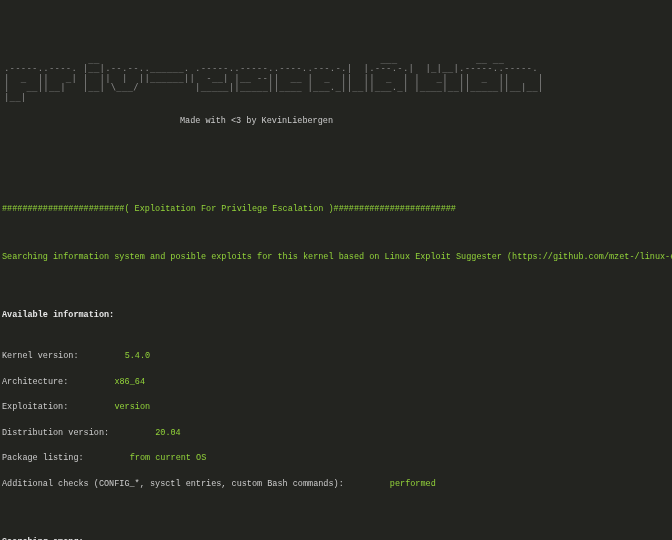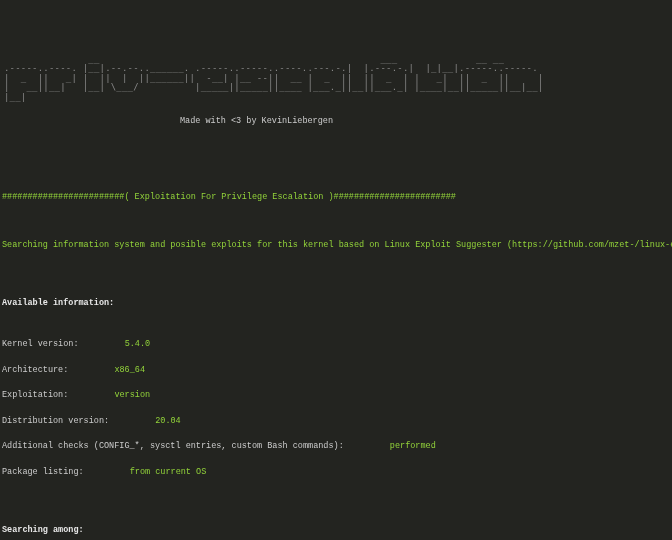--- a/index.html
+++ b/index.html
@@ -18,21 +18,21 @@
   .ascii-art {
     color: #888;
     font-size: 9px;
     line-height: 1.05;
     margin: 4px 12px 0 4px;
     letter-spacing: 0.2px;
   }
   .madewith {
     color: #ccc;
     margin-left: 180px;
-    margin-bottom: 12px;
+    margin-bottom: 24px;
   }
   .content { padding: 0 2px; }
   .section-hdr { color: #93d43a; }
   .green-line { color: #93d43a; margin-top: 10px; }
   .white-hdr { color: #e8e8e8; font-weight: bold; margin-top: 20px; }
   .info-line { color: #ccc; }
   .val-green { color: #93d43a; margin-left: 41px; }
   .spacer-sm { height: 3px; }
 </style>
 </head>
@@ -52,22 +52,22 @@
 <div class="section-hdr">########################( Exploitation For Privilege Escalation )########################</div>
 
 <div class="green-line">Searching information system and posible exploits for this kernel based on Linux Exploit Suggester (https://github.com/mzet-/linux-exploit-suggester)</div>
 
 <div class="white-hdr">Available information:</div>
 <div class="spacer-sm"></div>
 <div class="info-line"><span>Kernel version: </span><span class="val-green">5.4.0</span></div>
 <div class="info-line"><span>Architecture: </span><span class="val-green">x86_64</span></div>
 <div class="info-line"><span>Exploitation: </span><span class="val-green">version</span></div>
 <div class="info-line"><span>Distribution version: </span><span class="val-green">20.04</span></div>
+<div class="info-line"><span>Package listing: </span><span class="val-green">from current OS</span></div>
 <div class="info-line"><span>Additional checks (CONFIG_*, sysctl entries, custom Bash commands): </span><span class="val-green">performed</span></div>
-<div class="info-line"><span>Package listing: </span><span class="val-green">from current OS</span></div>
 
 <div class="white-hdr">Searching among:</div>
 <div class="spacer-sm"></div>
 
 
 
 
 
 
 

